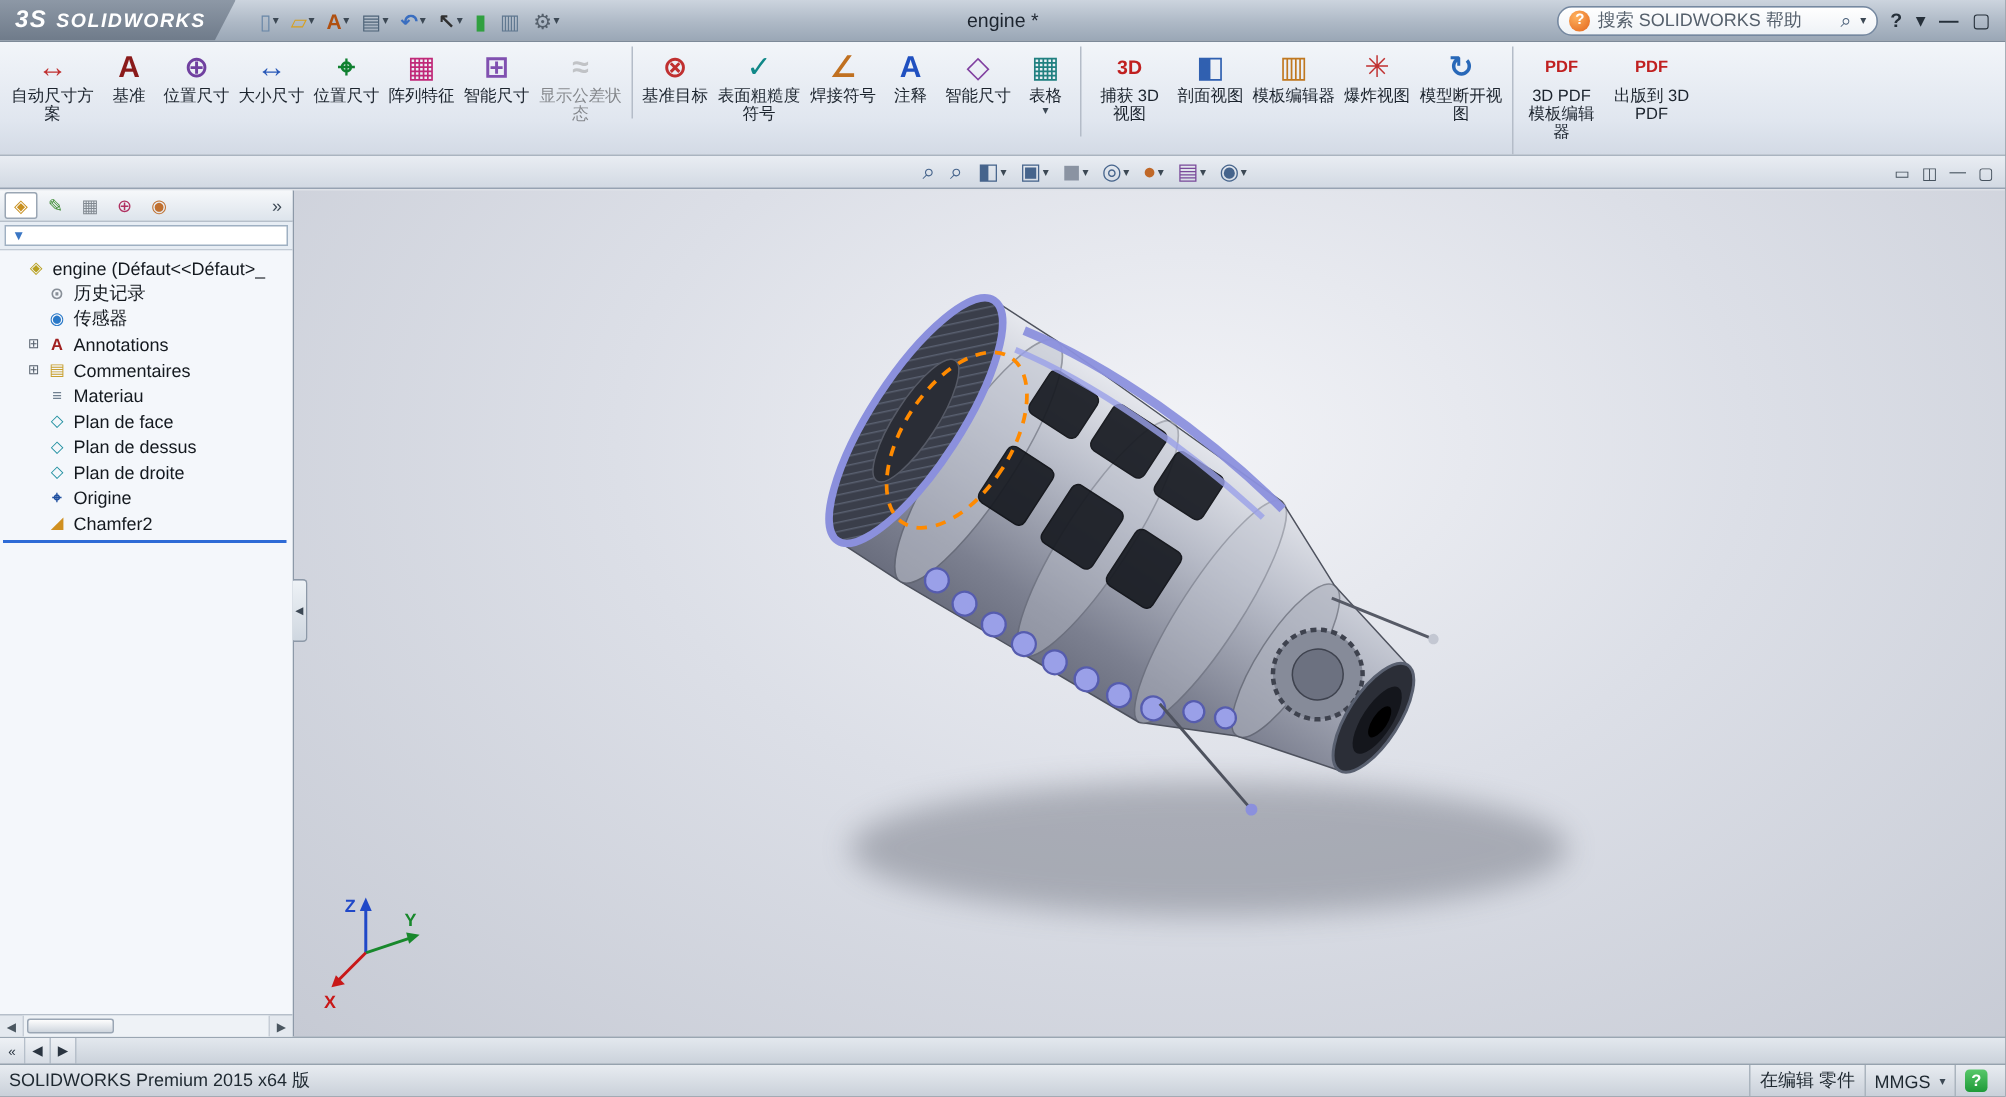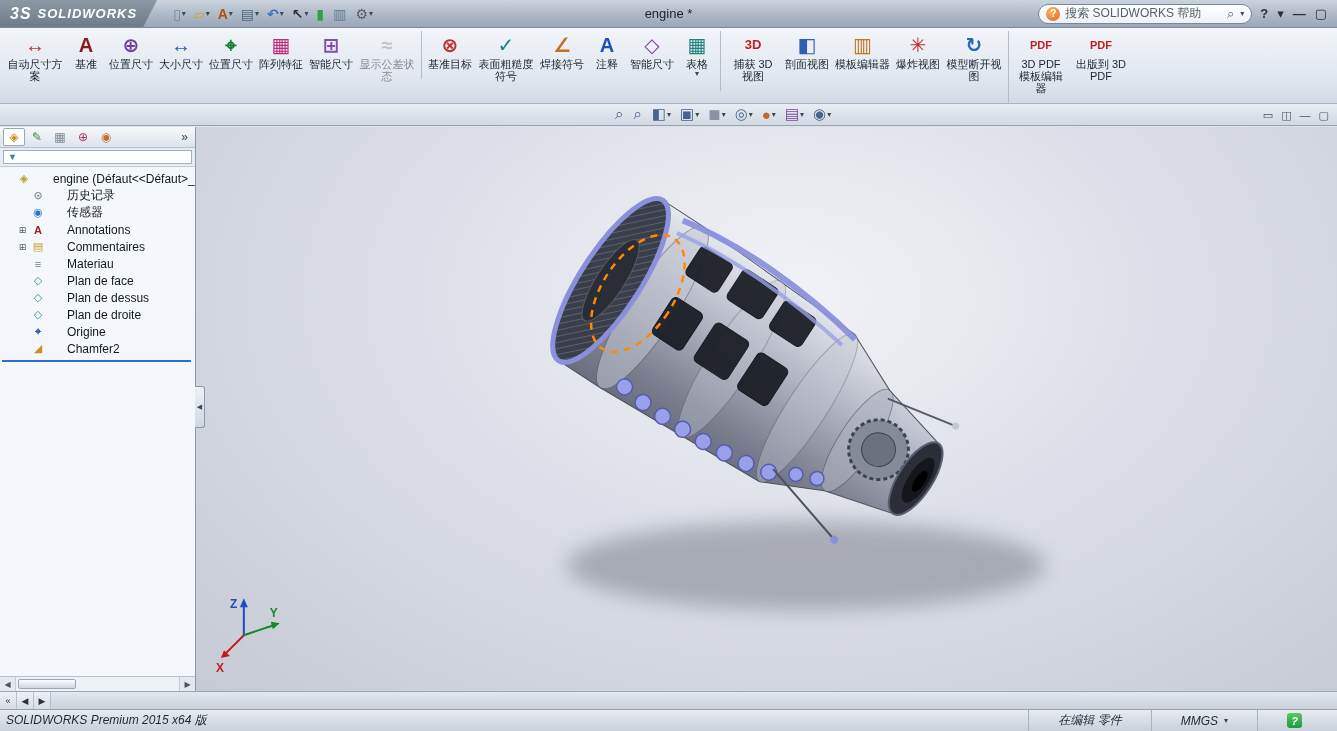--- a/index.html
+++ b/index.html
@@ -65,21 +65,21 @@
   .ptab{width:22px;height:18px;display:flex;align-items:center;justify-content:center;border-radius:2px;font-size:12px;border:1px solid transparent;}
   .ptab.active{background:#fff;border-color:#9aa6b4;}
   .ptab-overflow{margin-left:auto;color:#3c4854;font-size:12px;padding:0 4px;}
   .filterrow{height:19px;padding:2px 3px;border-bottom:1px solid #c2cad4;background:#e7edf4;display:flex;}
   .filterbox{flex:1;background:#fff;border:1px solid #9fb0c2;display:flex;align-items:center;padding:0 4px;gap:4px;}
   .funnel{color:#3a76c4;font-size:9px;}
   .tree{flex:1;background:#f4f7fb;padding-top:3px;overflow:hidden;color:#14191f;}
   .titem{height:17px;display:flex;align-items:center;gap:4px;white-space:nowrap;overflow:hidden;}
   .texpand{width:9px;font-size:9px;color:#55606c;text-align:center;flex:none;}
   .ticon{width:14px;text-align:center;font-size:11px;font-weight:bold;flex:none;}
-  .tlabel{overflow:hidden;margin-left:18px;}
+  .tlabel{overflow:hidden;}
   .rollback{height:2px;background:#2e6bd6;margin:3px 4px 0 2px;}
   .panel-hscroll{height:15px;border-top:1px solid #b6bfca;background:#e4e9ef;display:flex;align-items:center;}
   .hs-btn{width:15px;text-align:center;font-size:8px;color:#4a5660;}
   .hs-track{flex:1;position:relative;height:100%;background:#eef2f6;border-left:1px solid #c6cdd6;border-right:1px solid #c6cdd6;}
   .hs-thumb{position:absolute;left:2px;top:2px;bottom:2px;width:58px;
             background:linear-gradient(#fdfdfd,#cfd6de);border:1px solid #9aa6b4;border-radius:2px;}
   .collapse-handle{position:absolute;right:-10px;top:46%;width:10px;height:42px;
             background:linear-gradient(#eef2f6,#cfd7e0);border:1px solid #8d99a8;border-left:none;
             display:flex;align-items:center;justify-content:center;font-size:7px;color:#3c4854;
             border-radius:0 3px 3px 0;z-index:6;}
@@ -92,23 +92,23 @@
   .doctabs{position:absolute;left:0;right:0;bottom:22px;height:18px;color:#2a3440;
            background:linear-gradient(#e3e8ee,#cbd2db);border-top:1px solid #9aa6b2;display:flex;align-items:stretch;}
   .dt-nav{width:17px;display:flex;align-items:center;justify-content:center;font-size:9px;
           border-right:1px solid #b6bfca;background:linear-gradient(#eef1f5,#d6dce4);}
   .dtab{display:flex;align-items:center;padding:0 12px;border-right:1px solid #a8b2bc;
         background:linear-gradient(#dde3ea,#c6cdd7);white-space:nowrap;}
   .dtab.active{background:#fbfcfd;}
 
   .statusbar{position:absolute;left:0;right:0;bottom:0;height:22px;color:#1e2830;
              background:linear-gradient(#e8ecf1,#c9d0d9);border-top:1px solid #96a2ae;
-             display:flex;align-items:center;padding:0 6px;font-style:italic;}
+             display:flex;align-items:center;padding:0 6px;}
   .sb-left{flex:1;}
-  .sb-item{padding:0 29px;border-left:1px solid #aab4be;height:100%;display:flex;align-items:center;gap:5px;}
+  .sb-item{padding:0 6px;border-left:1px solid #aab4be;height:100%;display:flex;align-items:center;gap:5px;}
   .helpdot{width:15px;height:15px;border-radius:3px;background:linear-gradient(#58c86a,#1e9a38);
            color:#fff;font-size:11px;font-weight:bold;display:flex;align-items:center;justify-content:center;}
 </style>
 </head>
 <body>
 
 <div class="app">
 
   <div class="titlebar">
     <div class="logo">

